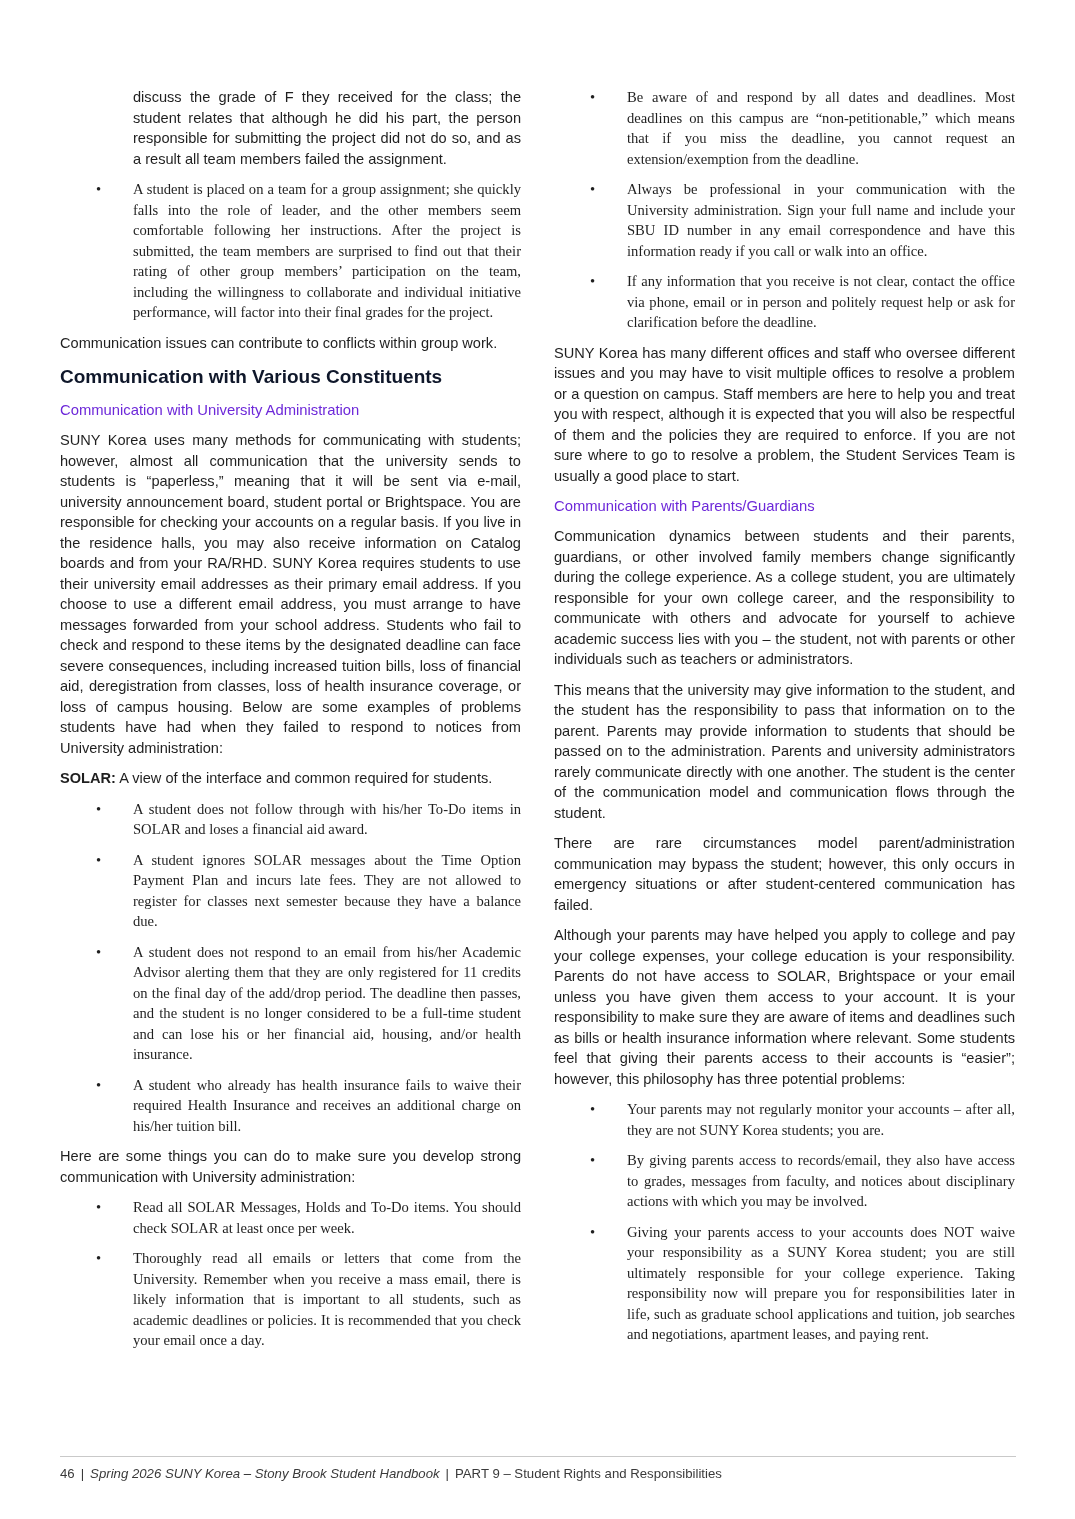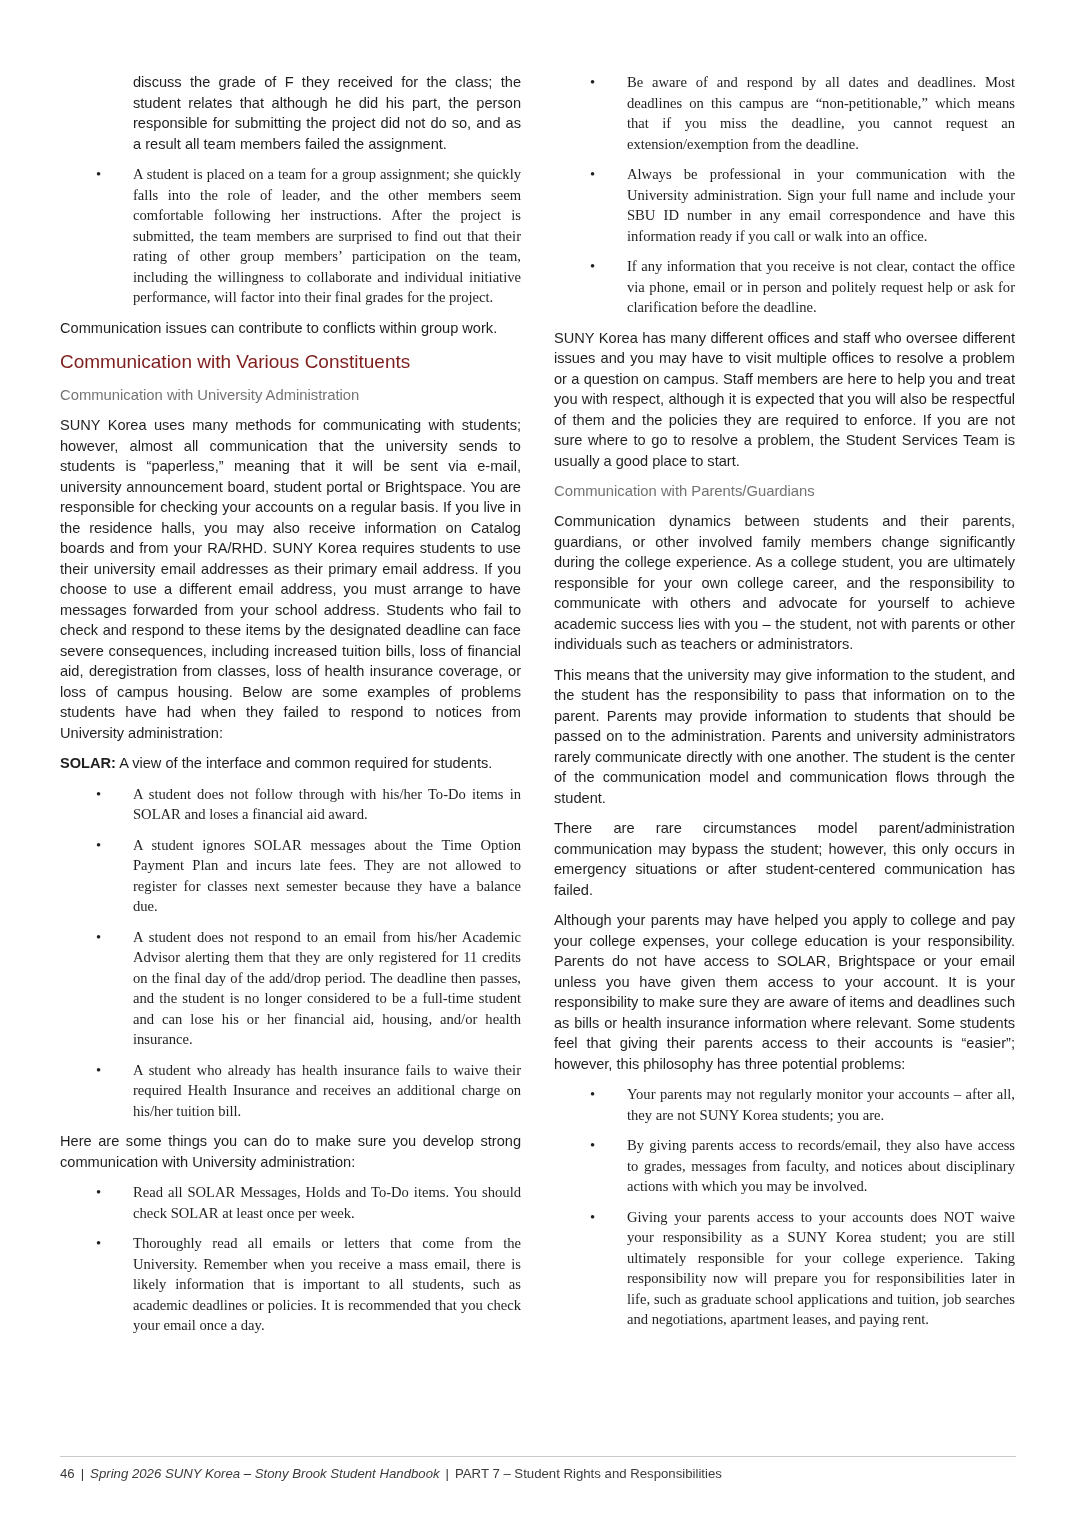--- a/index.html
+++ b/index.html
@@ -12,50 +12,50 @@
     width: 1075px;
     height: 1519px;
     background: #ffffff;
     font-family: "Liberation Sans", sans-serif;
     color: #1f1f1f;
     overflow: hidden;
   }
   .content {
     position: absolute;
     left: 60px;
-    top: 72px;
+    top: 87px;
     width: 956px;
     display: flex;
     gap: 33px;
   }
   .col {
     width: 461px;
   }
   p.body {
     font-size: 14.6px;
     line-height: 20.5px;
     text-align: justify;
     margin: 0 0 10px 0;
   }
   p.body.indented {
     margin-left: 73px;
   }
   .bold { font-weight: bold; }
   h2.section-heading {
     font-size: 19px;
     line-height: 24px;
-    font-weight: normal;
-    color: #7f1d1d;
+    font-weight: bold;
+    color: #0f172a;
     margin: 12px 0 11px 0;
   }
   h3.subsection-heading {
     font-size: 14.8px;
     line-height: 20px;
     font-weight: normal;
-    color: #737373;
+    color: #6d28d9;
     margin: 4px 0 10px 0;
   }
   ul.bullets {
     list-style: none;
     margin: 0 0 0 0;
     padding: 0;
     font-family: Liberation Serif, serif;
   }
   ul.bullets li {
     position: relative;
@@ -152,15 +152,15 @@
       <ul class="bullets">
         <li>Your parents may not regularly monitor your accounts – after all, they are not SUNY Korea students; you are.</li>
         <li>By giving parents access to records/email, they also have access to grades, messages from faculty, and notices about disciplinary actions with which you may be involved.</li>
         <li>Giving your parents access to your accounts does NOT waive your responsibility as a SUNY Korea student; you are still ultimately responsible for your college experience. Taking responsibility now will prepare you for responsibilities later in life, such as graduate school applications and tuition, job searches and negotiations, apartment leases, and paying rent.</li>
       </ul>
     </div>
 
   </div>
 
   <div class="footer">
-    <span>46</span><span class="sep">|</span><span class="italic">Spring 2026 SUNY Korea – Stony Brook Student Handbook</span><span class="sep">|</span><span>PART 7 – Student Rights and Responsibilities</span>
+    <span>46</span><span class="sep">|</span><span class="italic">Spring 2026 SUNY Korea – Stony Brook Student Handbook</span><span class="sep">|</span><span>PART 9 – Student Rights and Responsibilities</span>
   </div>
 </div>
 
 </body></html>

